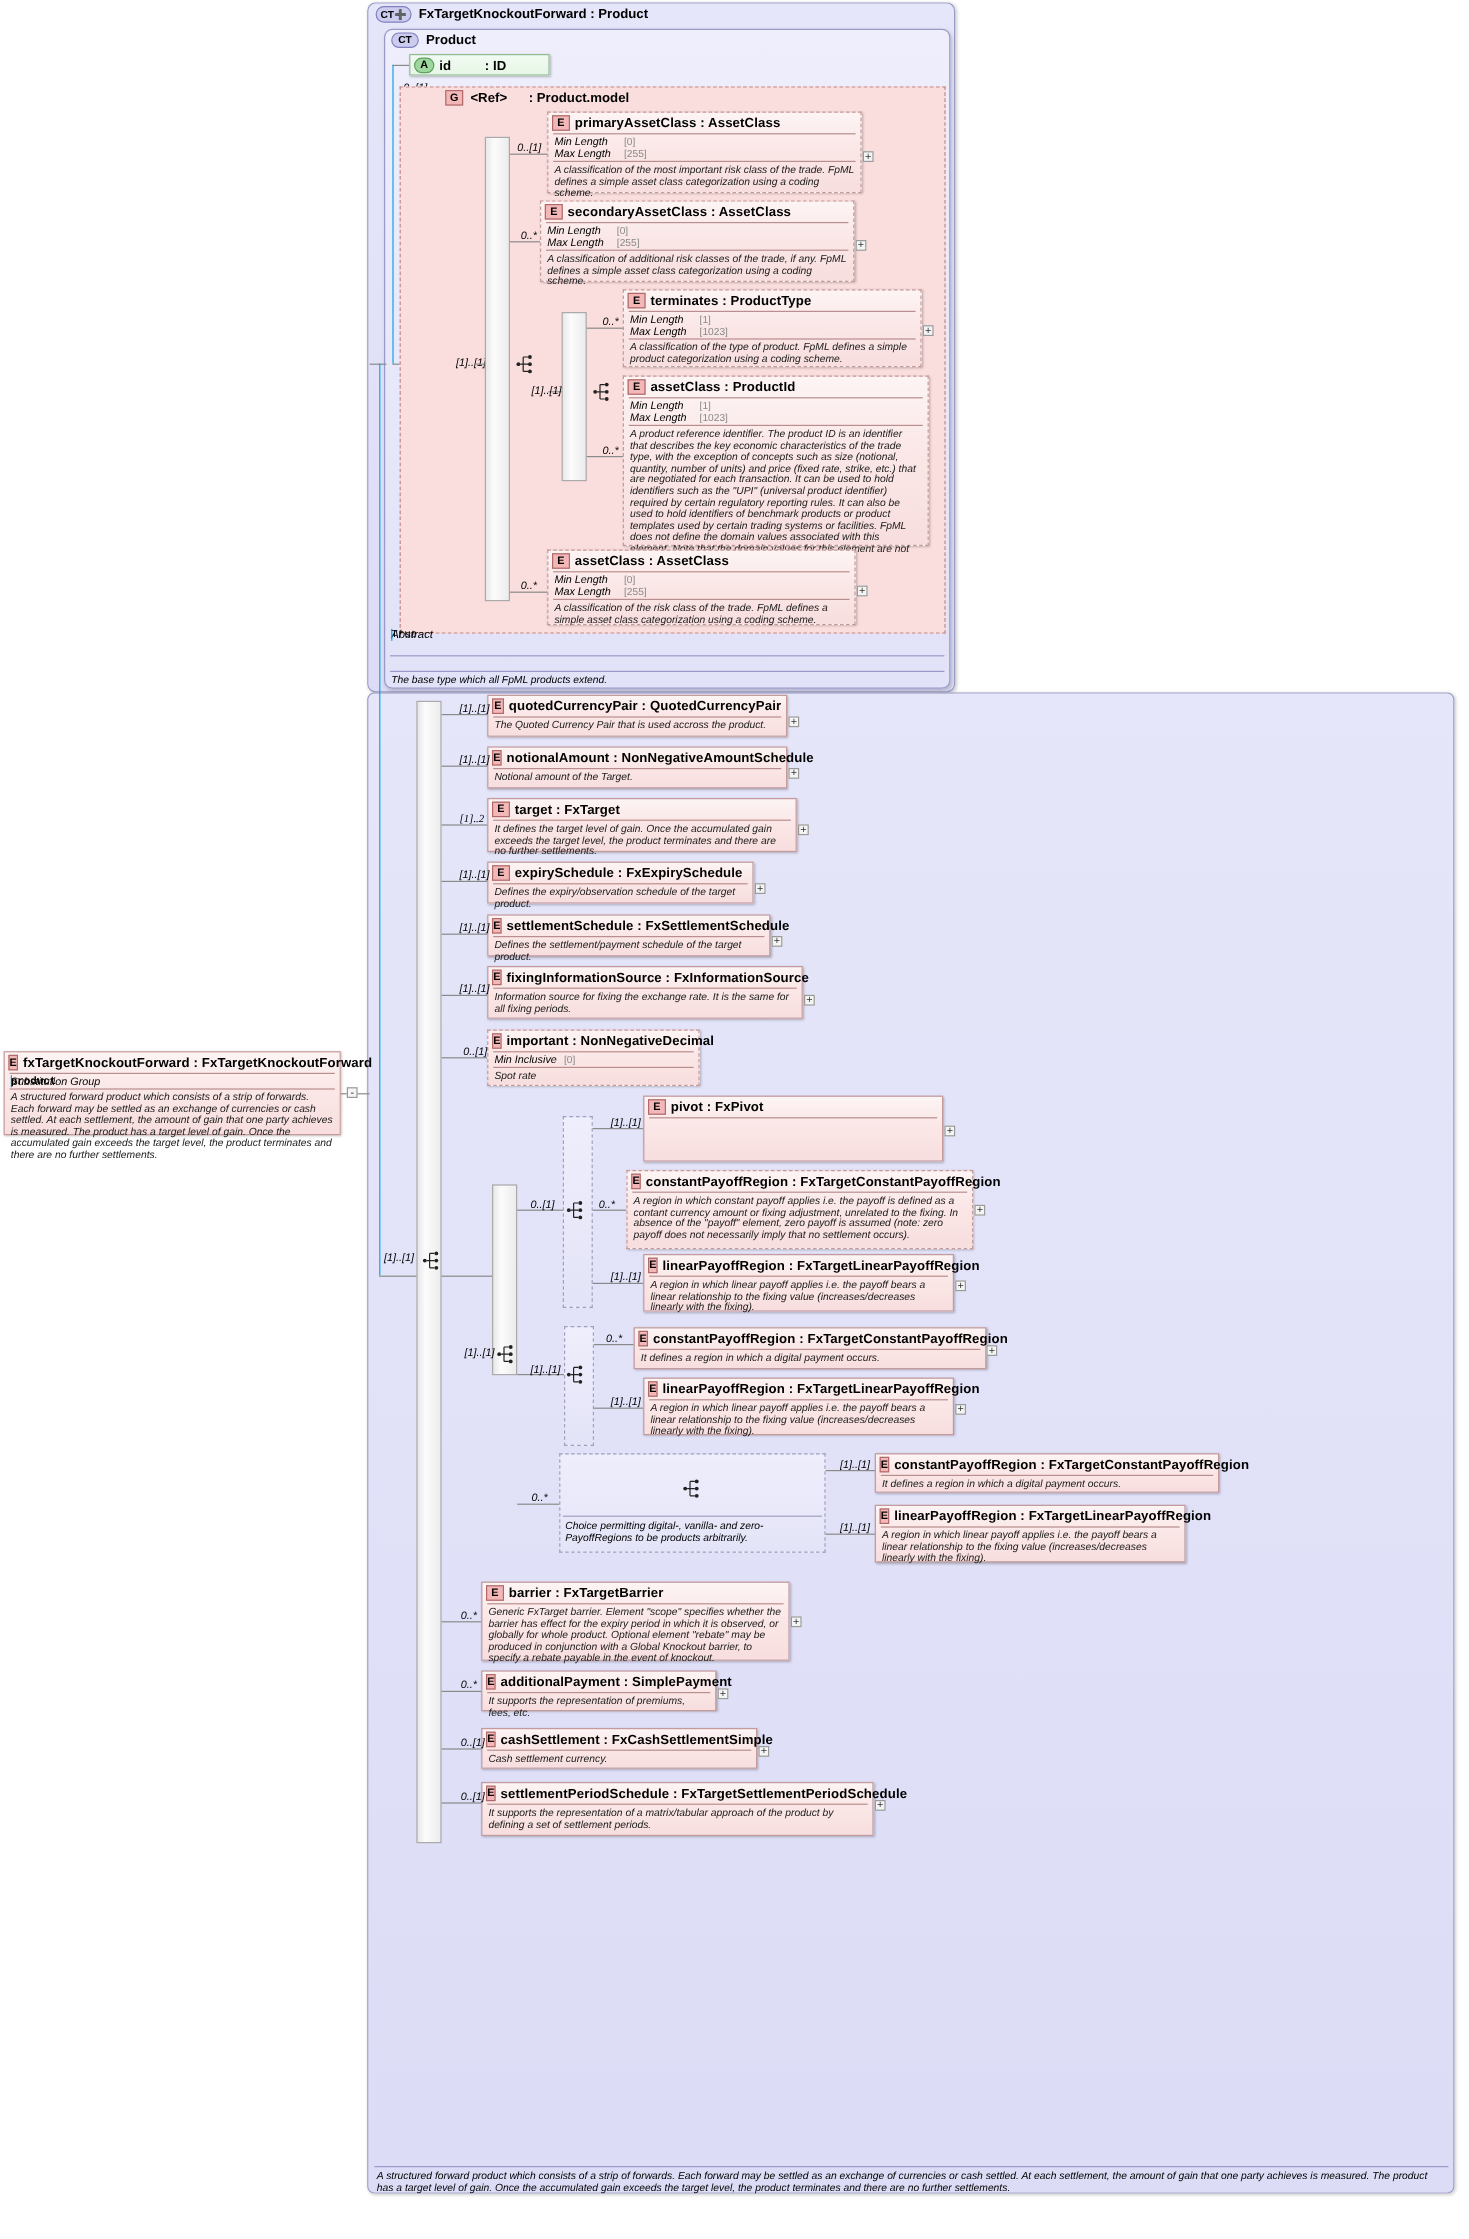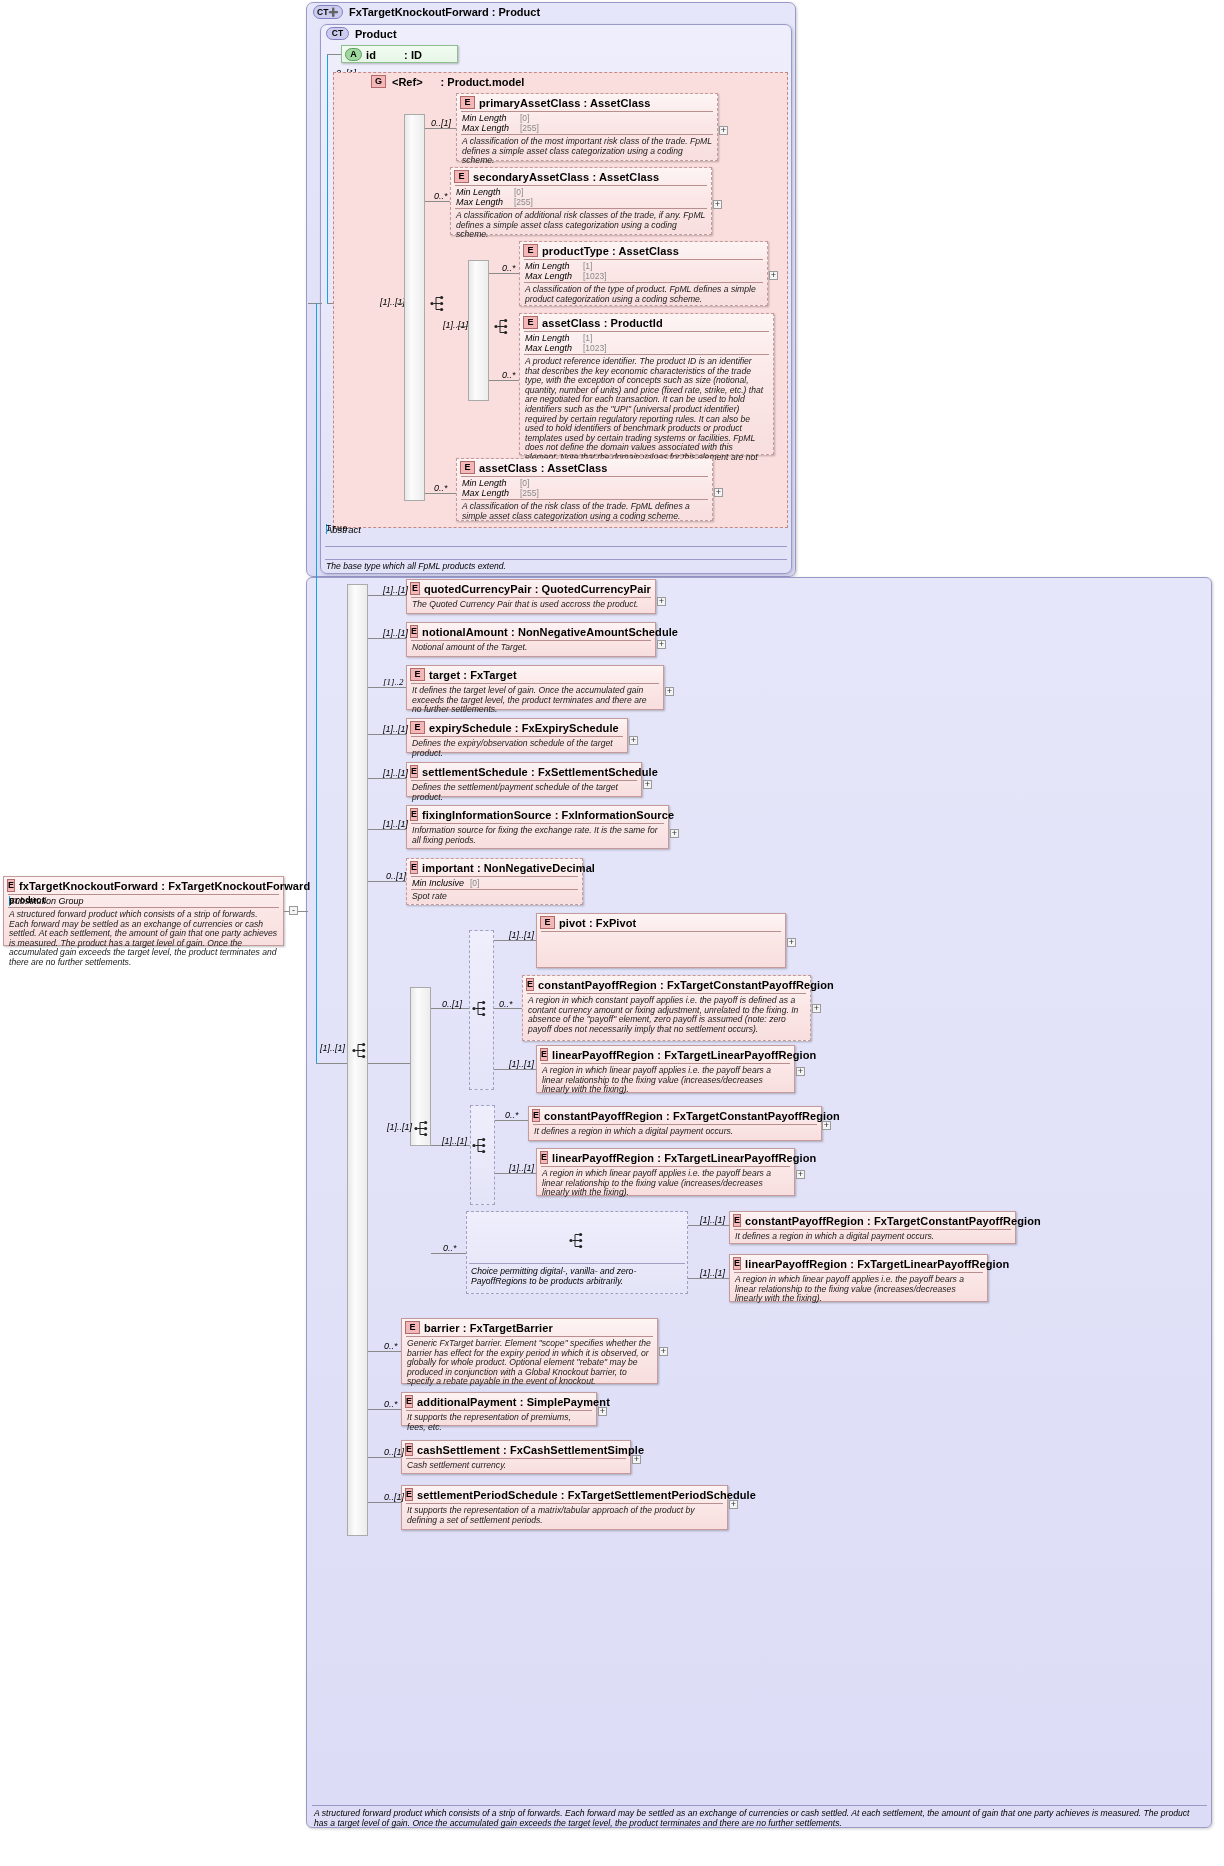--- a/index.html
+++ b/index.html
@@ -195,21 +195,21 @@
     <line x1="6" y1="8.5" x2="10" y2="8.5" stroke="#222"></line>
     <line x1="6" y1="14.5" x2="10" y2="14.5" stroke="#222"></line>
   <circle cx="11.6" cy="2.5" r="1.6" fill="#222"></circle>
     <circle cx="11.6" cy="8.5" r="1.6" fill="#222"></circle>
     <circle cx="11.6" cy="14.5" r="1.6" fill="#222"></circle>
 </svg>
 
 <div class="node elem dashed" style="left:519px; top:241px; width:249px; height:65px;">
   <div class="hdr">
     <span class="badge b-e">E</span>
-    <span class="nm">productType : AssetClass</span>
+    <span class="nm">terminates : ProductType</span>
   </div>
   <div class="sep"></div>
   <div class="facets">
     <div class="facetrow">
         <span class="fname">Min Length</span>
         <span class="fval">[1]</span>
       </div>
     <div class="facetrow">
         <span class="fname">Max Length</span>
         <span class="fval">[1023]</span>

